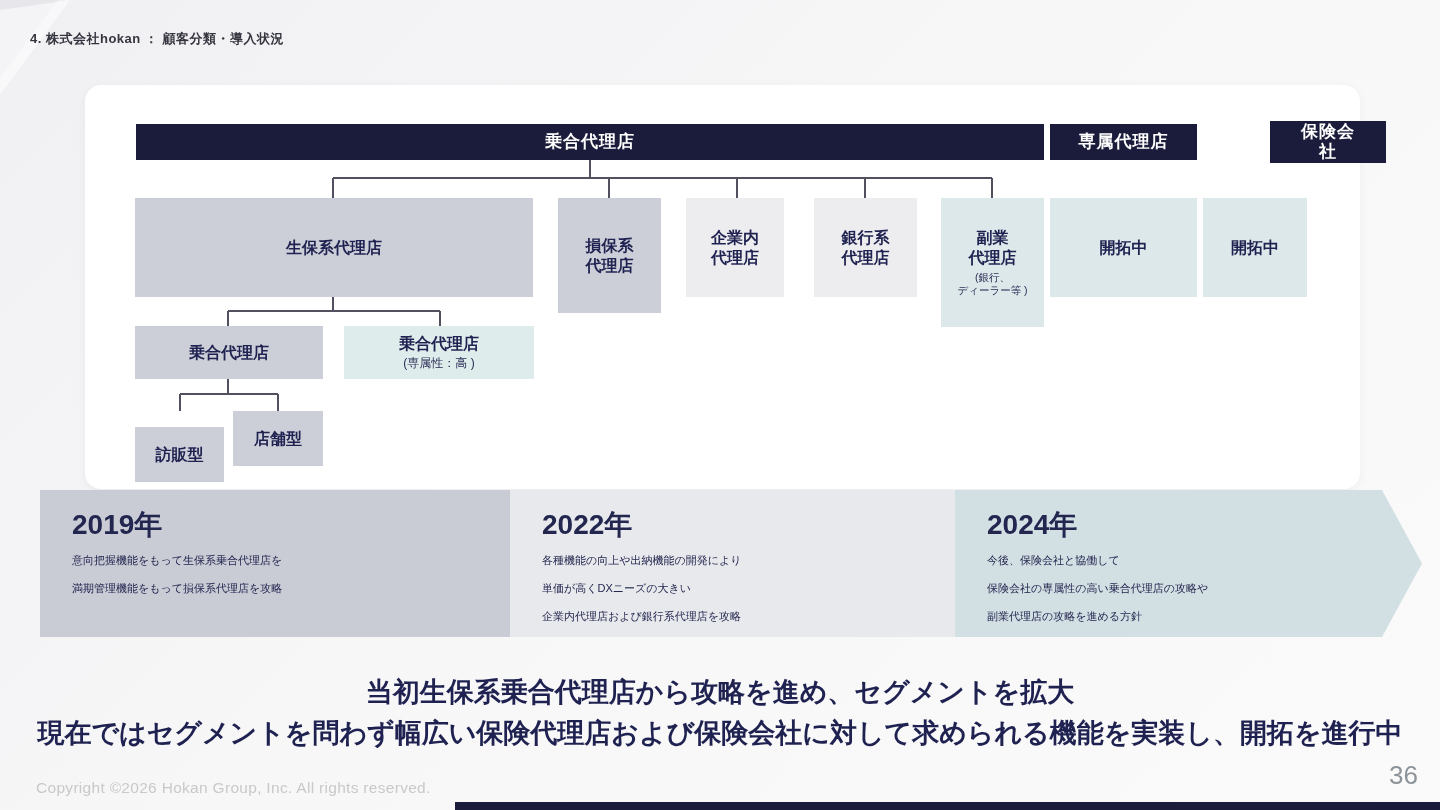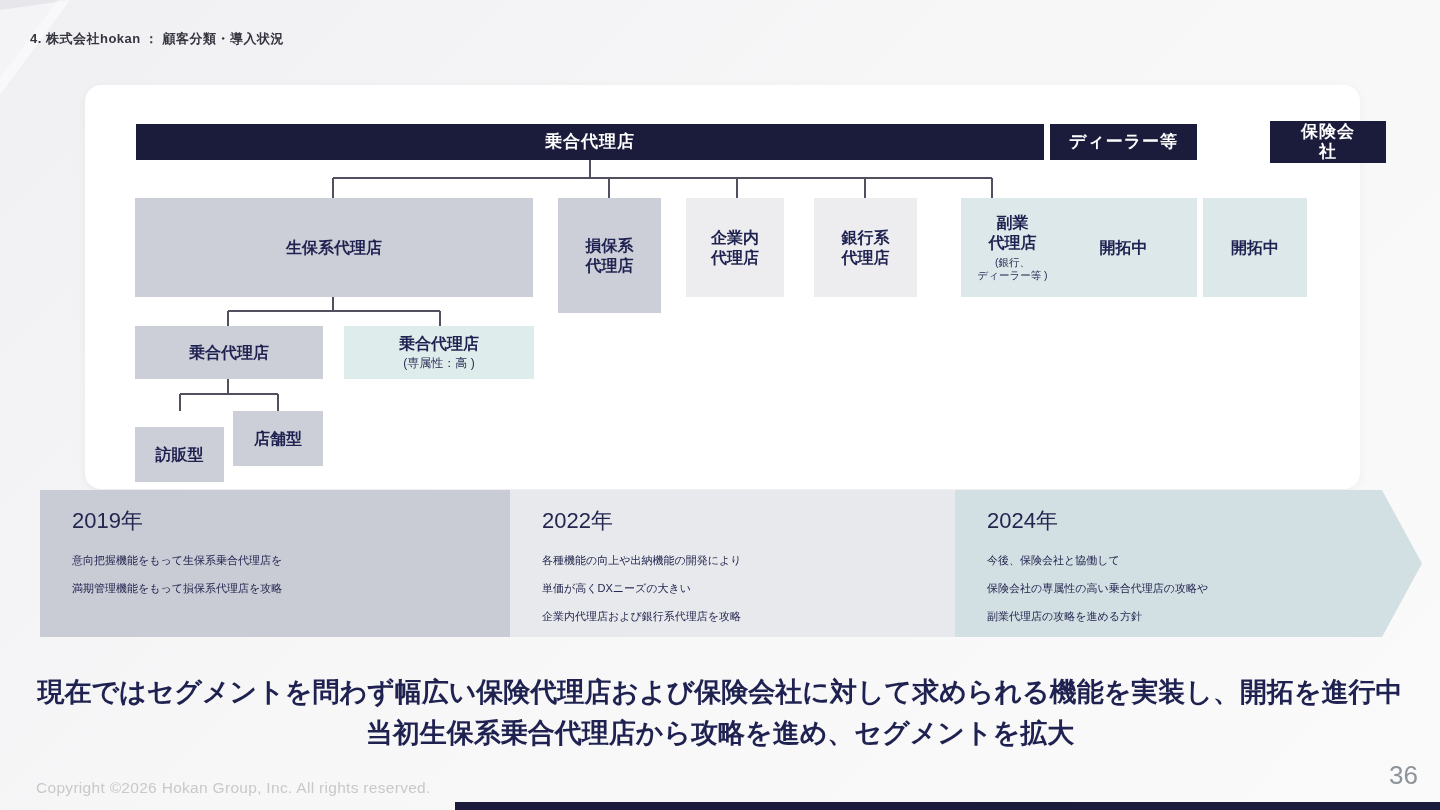--- a/index.html
+++ b/index.html
@@ -18,21 +18,21 @@
        justify-content:center;text-align:center;font-weight:700;color:#1f2250;
        line-height:1.25;white-space:pre-line;}
   .hdr{background:#1b1c3b;color:#ffffff;font-size:17px;letter-spacing:1px;}
   .gray{background:#cdcfd8;font-size:16px;}
   .lgray{background:#ededef;font-size:16px;}
   .blue{background:#dde8ea;font-size:16px;}
   .note{font-weight:400;font-size:10.5px;margin-top:3px;color:#2a2d55;white-space:pre-line;}
   .note2{font-weight:400;font-size:12px;margin-top:2px;color:#2a2d55;}
   svg.connectors{position:absolute;left:0;top:0;pointer-events:none;}
   .band{position:absolute;top:490px;height:147px;color:#23264f;}
-  .band .year{position:absolute;left:32px;top:16px;font-size:22px;font-weight:400;text-align:right;}
+  .band .year{position:absolute;left:32px;top:16px;font-size:28px;font-weight:700;text-align:right;}
   .band .body{position:absolute;left:32px;top:56px;font-size:11px;line-height:28px;
               white-space:pre-line;font-weight:400;}
   .b2019{left:40px;width:470px;background:#c9cbd5;}
   .b2022{left:510px;width:445px;background:#e8e9ec;}
   .b2024{left:955px;width:467px;background:#d2dfe3;
          clip-path:polygon(0 0,calc(100% - 40px) 0,100% 50%,calc(100% - 40px) 100%,0 100%);}
   .summary{position:absolute;left:0;top:672px;width:1440px;text-align:center;
            color:#1f2250;font-size:27px;font-weight:700;line-height:41px;}
   .copyright{position:absolute;left:36px;top:779px;font-size:15.5px;color:#c9c9c9;
              font-weight:400;letter-spacing:.3px;}
@@ -45,38 +45,38 @@
 <div class="slide">
 
   <div class="deco-tl"></div>
   <div class="deco-tl2"></div>
 
   <div class="page-title">4. 株式会社hokan ： 顧客分類・導入状況</div>
 
   <div class="card"></div>
 
   <div class="box hdr" style="left:136px;top:124px;width:908px;height:36px;">乗合代理店</div>
-  <div class="box hdr" style="left:1050px;top:124px;width:147px;height:36px;">ディーラー等</div>
+  <div class="box hdr" style="left:1050px;top:124px;width:147px;height:36px;">専属代理店</div>
   <div class="box hdr" style="left:1270px;top:121px;width:116px;height:42px;line-height:1.15;">保険会
 社</div>
 
   <svg class="connectors" width="1440" height="810">
     <path d="M590 160 V178 M333 178 H992 M333 178 V198 M609 178 V198 M737 178 V198 M865 178 V198 M992 178 V198" stroke="#50505f" stroke-width="2" fill="none"></path>
     <path d="M333 297 V311 M228 311 H440 M228 311 V326 M440 311 V326" stroke="#50505f" stroke-width="2" fill="none"></path>
     <path d="M228 379 V394 M180 394 H278 M180 394 V411 M278 394 V411" stroke="#50505f" stroke-width="2" fill="none"></path>
   </svg>
 
   <div class="box gray" style="left:135px;top:198px;width:398px;height:99px;">生保系代理店</div>
   <div class="box gray" style="left:558px;top:198px;width:103px;height:115px;">損保系
 代理店</div>
   <div class="box lgray" style="left:686px;top:198px;width:98px;height:99px;">企業内
 代理店</div>
   <div class="box lgray" style="left:814px;top:198px;width:103px;height:99px;">銀行系
 代理店</div>
-  <div class="box blue" style="left:941px;top:198px;width:103px;height:99px;margin-left:20px;">
+  <div class="box blue" style="left:941px;top:198px;width:103px;height:129px;">
     <span style="white-space:pre-line;">副業
 代理店</span>
     <span class="note">(銀行、
 ディーラー等 )</span>
   </div>
   <div class="box blue" style="left:1050px;top:198px;width:147px;height:99px;">開拓中</div>
   <div class="box blue" style="left:1203px;top:198px;width:104px;height:99px;">開拓中</div>
 
   <div class="box gray" style="left:135px;top:326px;width:188px;height:53px;">乗合代理店</div>
   <div class="box blue" style="left:344px;top:326px;width:190px;height:53px;background:#dfecec;">
@@ -99,21 +99,21 @@
 企業内代理店および銀行系代理店を攻略</div>
   </div>
   <div class="band b2024">
     <div class="year">2024年</div>
     <div class="body">今後、保険会社と協働して
 保険会社の専属性の高い乗合代理店の攻略や
 副業代理店の攻略を進める方針</div>
   </div>
 
   <div class="summary">
+    <div>当初生保系乗合代理店から攻略を進め、セグメントを拡大</div>
     <div>現在ではセグメントを問わず幅広い保険代理店および保険会社に対して求められる機能を実装し、開拓を進行中</div>
-    <div>当初生保系乗合代理店から攻略を進め、セグメントを拡大</div>
   </div>
 
   <div class="copyright">Copyright ©2026 Hokan Group, Inc. All rights reserved.</div>
   <div class="page-num">36</div>
   <div class="bottom-strip"></div>
 
 </div>
 
 </body></html>

